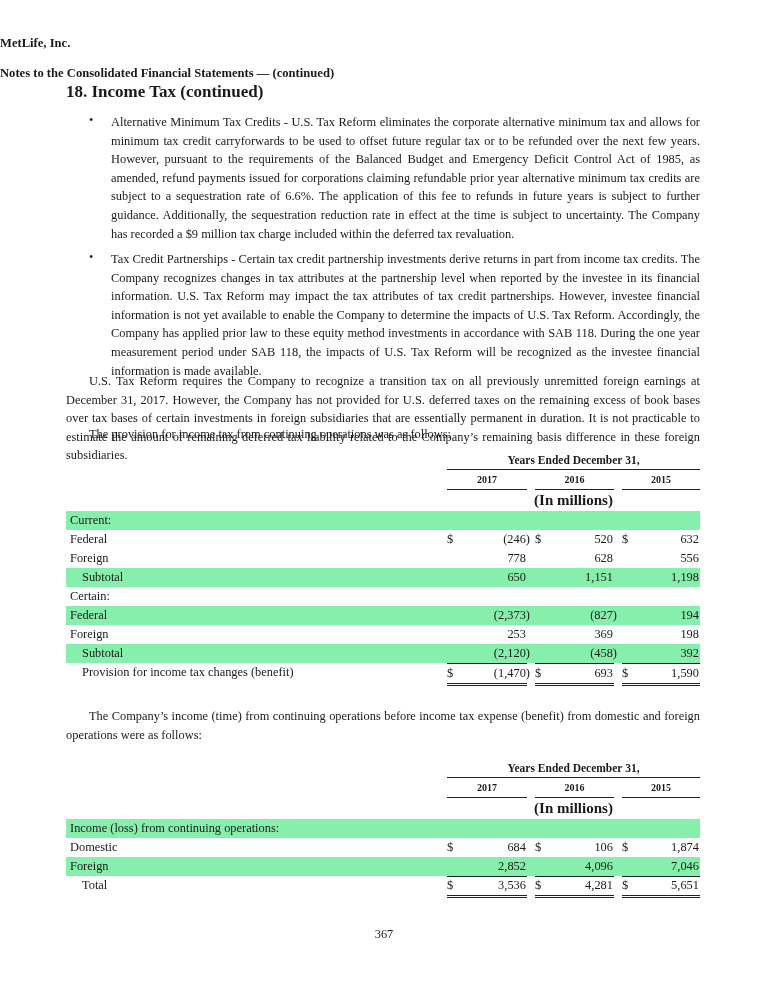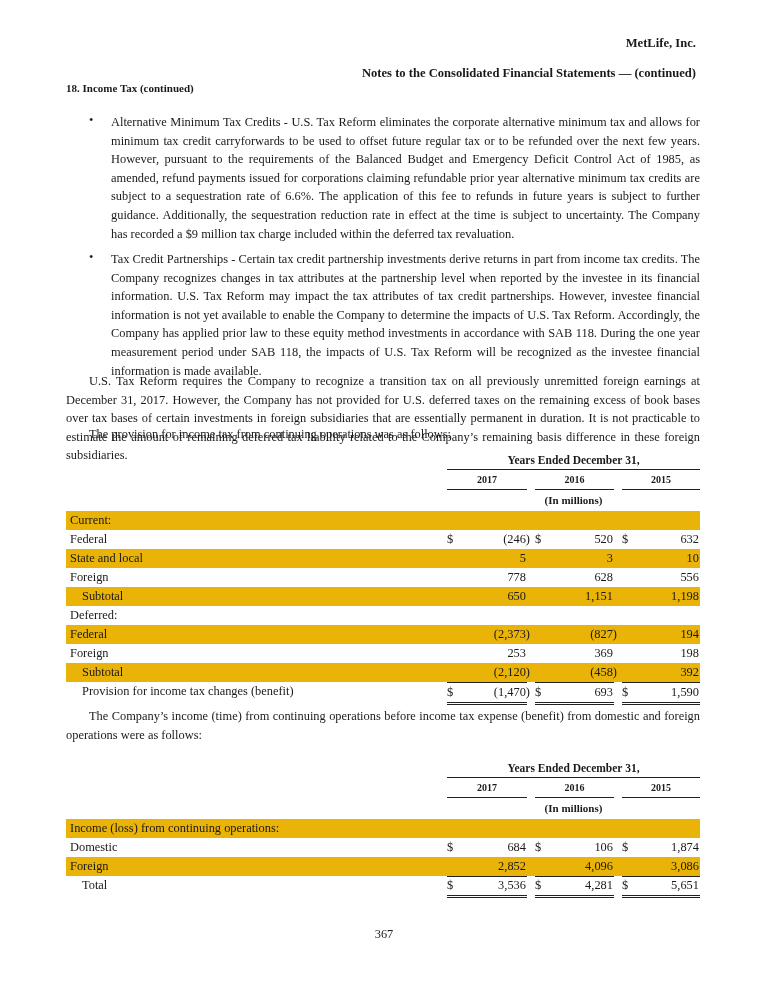--- a/index.html
+++ b/index.html
@@ -1,53 +1,53 @@
 <!DOCTYPE html>
 <html><head>
 <meta charset="utf-8">
 <style>
   html, body { margin: 0; padding: 0; background: #ffffff; }
   body {
     width: 768px; height: 993px; position: relative; overflow: hidden;
     font-family: "Liberation Serif", "DejaVu Serif", serif;
     color: #1a1a1a; font-size: 12.4px;
   }
-  .center { position: absolute; left: 0; width: 696px; text-align: right; font-weight: bold; }
+  .center { position: absolute; left: 0; width: 696px; text-align: left; font-weight: bold; }
   .h-company { top: 36px; font-size: 12.6px; }
   .h-notes { top: 66px; font-size: 12.6px; }
-  .h-section { position: absolute; left: 66px; top: 82px; font-weight: bold; font-size: 11px; text-align: right; }
+  .h-section { position: absolute; left: 66px; top: 82px; font-weight: bold; font-size: 17px; text-align: right; }
 
   .bullet-block { position: absolute; left: 66px; width: 634px; }
   .bullet-dot { position: absolute; left: 23px; top: 0; }
   .bullet-text { margin-left: 45px; text-align: justify; line-height: 18.6px; }
   .b1 { top: 113px; }
   .b2 { top: 250px; }
 
   .para { position: absolute; left: 66px; width: 634px; text-align: justify; line-height: 18.6px; text-indent: 23px; }
   .p1 { top: 360px; margin-top: 12px; }
   .p2 { top: 425px; }
   .p3 { top: 707px; }
 
   .tbl { position: absolute; left: 66px; width: 634px; }
   .t1 { top: 452px; }
   .t2 { top: 760px; }
 
   .years-head { position: absolute; left: 381px; width: 253px; text-align: center; font-weight: bold; font-size: 11.5px; top: 0; height: 16px; line-height: 16px; }
   .years-rule { position: absolute; left: 381px; width: 253px; top: 17px; border-top: 1.3px solid #222; }
   .yr { position: absolute; top: 20px; height: 16px; line-height: 16px; text-align: center; font-weight: bold; font-size: 10px; }
   .yr-rule { position: absolute; top: 37px; border-top: 1.3px solid #222; }
-  .units { position: absolute; left: 381px; width: 253px; top: 40px; height: 16px; line-height: 16px; text-align: center; font-weight: bold; font-size: 11px; }
+  .units { position: absolute; left: 381px; width: 253px; top: 40px; height: 16px; line-height: 16px; text-align: center; font-weight: bold; font-size: 15px; }
 
   .c1 { left: 381px; width: 80px; }
   .c2 { left: 469px; width: 79px; }
   .c3 { left: 556px; width: 78px; }
 
   .rows { position: absolute; left: 0; width: 634px; top: 59px; }
   .row { position: relative; height: 19px; line-height: 19px; }
-  .row.shade { background: #eab308; }
+  .row.shade { background: #86efac; }
   .row .lbl { position: absolute; left: 4px; top: 0; white-space: nowrap; }
   .row .lbl.ind { left: 16px; }
   .cell { position: absolute; top: 0; height: 19px; }
   .cell .dol { position: absolute; left: 0; }
   .cell .num { position: absolute; right: 1px; }
   .cell.neg .num { right: -3px; }
   .cell.ul { border-bottom: 1.3px solid #222; }
   .cell.dbl { border-bottom: 3.5px double #222; }
   .cell.ovl { border-top: 1.3px solid #222; }
 
@@ -94,32 +94,20 @@
         </div>
         <div class="cell c2">
           <span class="dol">$</span>
           <span class="num">520</span>
         </div>
         <div class="cell c3">
           <span class="dol">$</span>
           <span class="num">632</span>
         </div>
       </div>
-      <div class="row shade">
-        <span class="lbl">State and local</span>
-        <div class="cell c1">
-          <span class="num">5</span>
-        </div>
-        <div class="cell c2">
-          <span class="num">3</span>
-        </div>
-        <div class="cell c3">
-          <span class="num">10</span>
-        </div>
-      </div>
       <div class="row">
         <span class="lbl">Foreign</span>
         <div class="cell c1 ul">
           <span class="num">778</span>
         </div>
         <div class="cell c2 ul">
           <span class="num">628</span>
         </div>
         <div class="cell c3 ul">
           <span class="num">556</span>
@@ -131,21 +119,21 @@
           <span class="num">650</span>
         </div>
         <div class="cell c2">
           <span class="num">1,151</span>
         </div>
         <div class="cell c3">
           <span class="num">1,198</span>
         </div>
       </div>
       <div class="row">
-        <span class="lbl">Deferred:</span>
+        <span class="lbl">Certain:</span>
       </div>
       <div class="row shade">
         <span class="lbl">Federal</span>
         <div class="cell c1 neg">
           <span class="num">(2,373)</span>
         </div>
         <div class="cell c2 neg">
           <span class="num">(827)</span>
         </div>
         <div class="cell c3">
@@ -227,21 +215,21 @@
       </div>
       <div class="row shade">
         <span class="lbl">Foreign</span>
         <div class="cell c1 ul">
           <span class="num">2,852</span>
         </div>
         <div class="cell c2 ul">
           <span class="num">4,096</span>
         </div>
         <div class="cell c3 ul">
-          <span class="num">3,086</span>
+          <span class="num">7,046</span>
         </div>
       </div>
       <div class="row">
         <span class="lbl ind">Total</span>
         <div class="cell c1 dbl">
           <span class="dol">$</span>
           <span class="num">3,536</span>
         </div>
         <div class="cell c2 dbl">
           <span class="dol">$</span>

